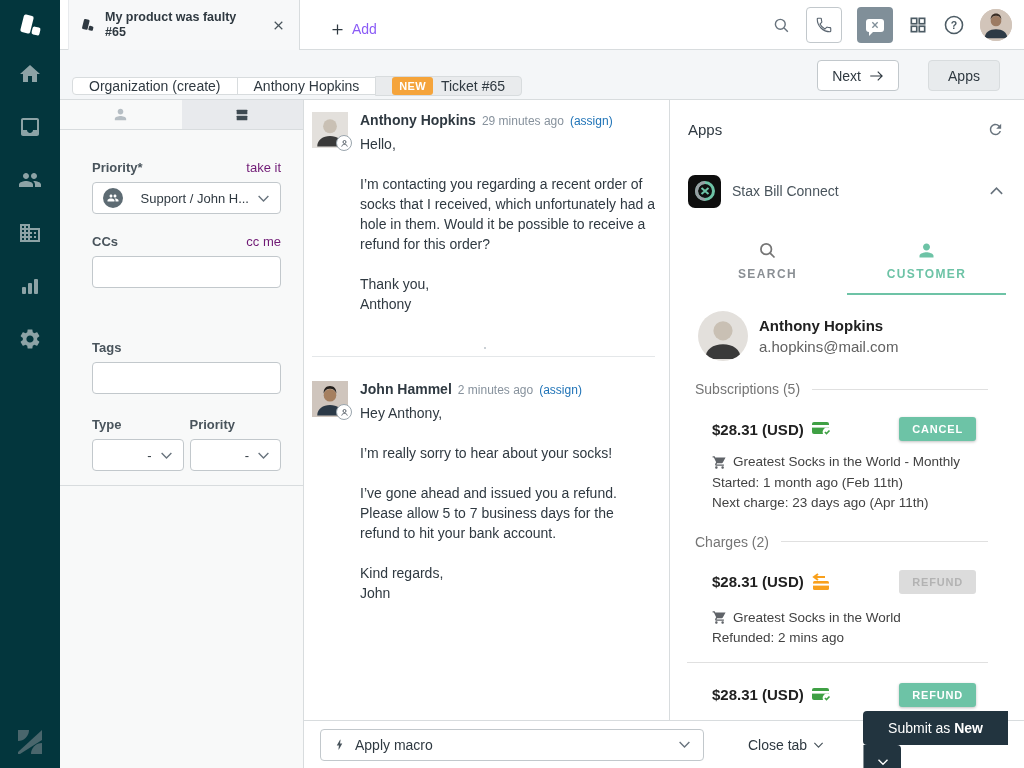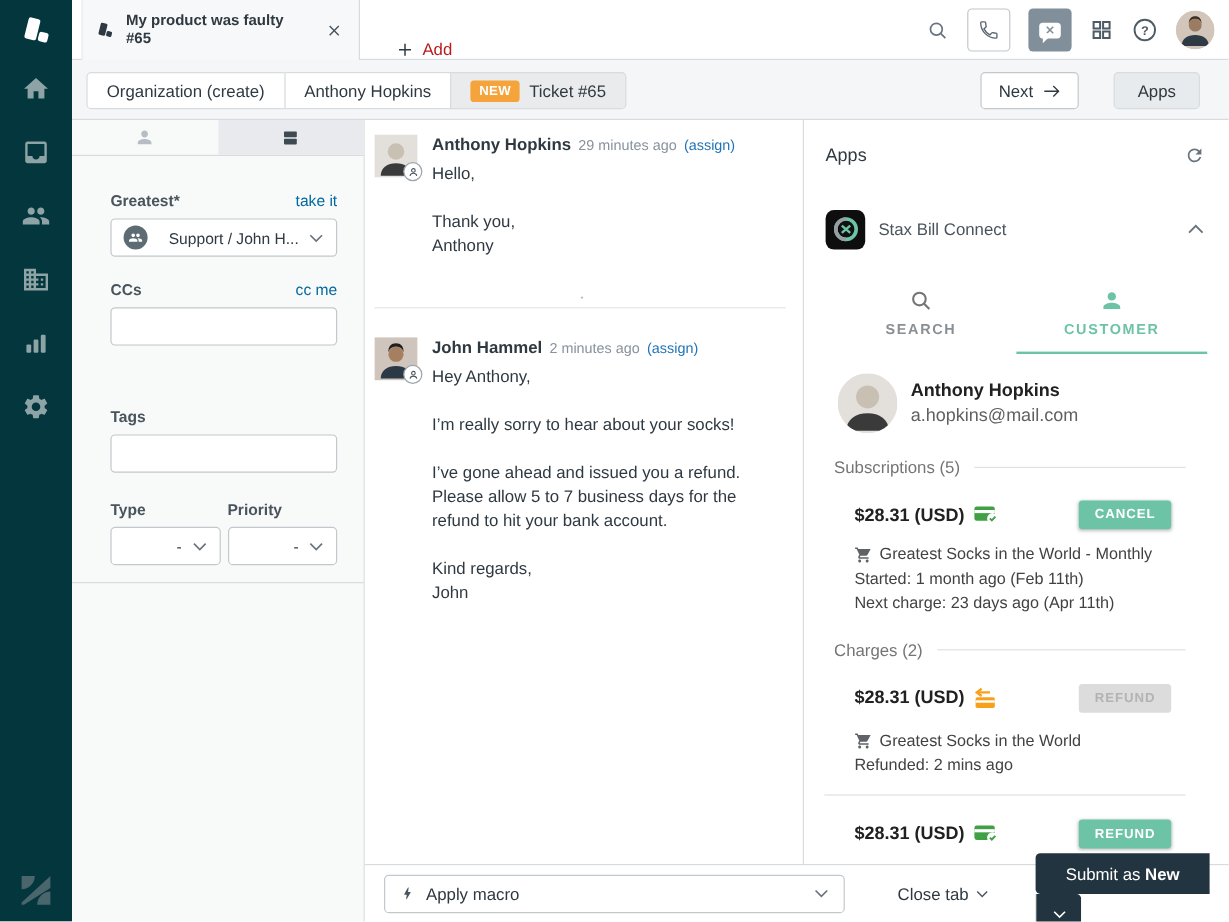--- a/index.html
+++ b/index.html
@@ -19,54 +19,54 @@
 
   
   .topbar { position:absolute; left:60px; top:0; width:964px; height:50px; background:#fff; border-bottom:1px solid #d8dcde; }
   .tb-tab { position:absolute; left:8px; top:0; width:232px; height:50px; background:#f7f8f9;
             border-left:1px solid #e8eaed; border-right:1px solid #d8dcde;
             display:flex; align-items:center; padding:0 10px; cursor:pointer; }
   .tb-tab-text { flex:1; margin-left:9px; overflow:hidden; }
   .tb-tab-text .t1 { display:block; font-size:12.5px; font-weight:700; color:#2f3941; line-height:15px; }
   .tb-tab-text .t2 { display:block; font-size:12.5px; font-weight:700; color:#2f3941; line-height:15px; }
   .tb-close { padding:4px; cursor:pointer; }
-  .tb-add { position:absolute; left:258px; top:16px; height:50px; display:flex; align-items:center; gap:7px;
-            padding:0 12px; font-size:14px; color:#b91c1c; cursor:pointer; }
+  .tb-add { position:absolute; left:258px; top:4px; height:50px; display:flex; align-items:center; gap:7px;
+            padding:0 12px; font-size:14px; color:#8b5cf6; cursor:pointer; }
   .tb-right { position:absolute; right:12px; top:0; height:50px; display:flex; align-items:center; gap:15px; }
   .tb-iconbtn { cursor:pointer; display:flex; align-items:center; justify-content:center; }
   .tb-sqbtn { width:36px; height:36px; border:1px solid #c2c8cc; border-radius:4px; background:#fff; }
   .tb-chat { width:36px; height:36px; border-radius:4px; background:#808f99; border:none; position:relative; }
   .bubble { width:18px; height:13px; background:#fff; border-radius:3px; position:relative;
             display:flex; align-items:center; justify-content:center; }
   .bubble::after { content:""; position:absolute; left:3px; bottom:-4px; border:4px solid transparent; border-top-color:#fff; border-left-color:#fff; }
   .avatar-sm { width:32px; height:32px; border-radius:50%; overflow:hidden; background:#d6c9bf; cursor:pointer; }
 
   
   .crumbbar { position:absolute; left:60px; top:50px; width:964px; height:50px; background:#f4f6f8; border-bottom:1px solid #d8dcde; }
-  .crumbs { position:absolute; left:12px; top:10px; height:31px; display:flex; }
+  .crumbs { position:absolute; left:12px; top:20px; height:31px; display:flex;align-items:center; }
   .crumb { display:flex; align-items:center; gap:8px; padding:0 16px; background:#fff; border:1px solid #d8dcde;
            margin-left:-1px; font-size:14px; color:#2f3941; cursor:pointer; white-space:nowrap; }
   .crumb:first-child { border-radius:4px 0 0 4px; margin-left:0; }
   .crumb:last-child { border-radius:0 4px 4px 0; }
   .crumb.active { background:#e9ebed; }
   .badge-new { background:#f5a43b; color:#fff; font-size:11px; font-weight:700; padding:3px 7px; border-radius:3px; letter-spacing:.3px; }
   .next-btn { position:absolute; right:125px; top:10px; height:31px; padding:0 14px; background:#fff; border:1px solid #c2c8cc;
               border-radius:4px; font-size:14px; color:#2f3941; display:flex; align-items:center; gap:8px; cursor:pointer; font-family:inherit; }
   .apps-btn { position:absolute; right:24px; top:10px; height:31px; width:72px; background:#e8ebed; border:1px solid #d8dcde;
               border-radius:4px; font-size:14px; color:#2f3941; cursor:pointer; font-family:inherit; }
 
   
   .fieldpanel { position:absolute; left:60px; top:100px; width:244px; height:668px; background:#f8f9f9; border-right:1px solid #d8dcde; }
   .fp-tabs { display:flex; height:30px; border-bottom:1px solid #d8dcde; }
   .fp-tab { flex:1; display:flex; align-items:center; justify-content:center; color:#b6bec4; cursor:pointer; }
   .fp-tab.active { background:#e8eaed; color:#3e4a52; }
   .fp-body { padding:30px 22px 0 32px; }
   .lblrow { display:flex; justify-content:space-between; align-items:baseline; margin-bottom:7px; }
   .lbl { font-size:13px; font-weight:600; color:#49545c; }
-  .blue-link { font-size:13px; color:#0369a1; text-decoration:none; cursor:pointer; }
+  .blue-link { font-size:13px; color:#701a75; text-decoration:none; cursor:pointer; }
   .selectbox { height:32px; background:#fff; border:1px solid #c2c8cc; border-radius:4px; display:flex; align-items:center;
                padding:0 10px; gap:8px; cursor:pointer; margin-bottom:20px; }
   .selval { flex:1; font-size:13px; color:#2f3941; white-space:nowrap; overflow:hidden;text-align:right; }
   .gavatar { width:20px; height:20px; border-radius:50%; background:#5d6b73; display:flex; align-items:center; justify-content:center; flex:none; }
   .txtinput { width:100%; height:32px; background:#fff; border:1px solid #c2c8cc; border-radius:4px; margin-bottom:20px; font-family:inherit; font-size:13px; padding:0 8px; }
   .mt-big { margin-top:32px; }
   .two-col { display:grid; grid-template-columns:1fr 1fr; gap:6px; margin-top:3px; }
   .two-col .lbl { display:block; margin-bottom:7px; }
   .fp-divider { position:absolute; left:0; right:0; top:385px; border-top:1px solid #d8dcde; }
 
@@ -295,21 +295,21 @@
       <span>
           <svg width="16" height="16" viewBox="0 0 24 24" fill="currentColor">
             <rect x="4" y="4" width="16" height="7" rx="1"></rect>
             <rect x="4" y="13" width="16" height="7" rx="1"></rect>
           </svg>
         </span>
     </div>
   </div>
   <div class="fp-body">
     <div class="lblrow">
-      <span class="lbl">Greatest*</span>
+      <span class="lbl">Priority*</span>
       <a class="blue-link">take it</a>
     </div>
     <div class="selectbox">
       <span class="gavatar">
         <svg width="12" height="12" viewBox="0 0 24 24" fill="#fff">
             <path d="M16 11c1.66 0 2.99-1.34 2.99-3S17.66 5 16 5c-1.66 0-3 1.34-3 3s1.34 3 3 3zm-8 0c1.66 0 2.99-1.34 2.99-3S9.66 5 8 5C6.34 5 5 6.34 5 8s1.34 3 3 3zm0 2c-2.33 0-7 1.17-7 3.5V19h14v-2.5c0-2.33-4.67-3.5-7-3.5zm8 0c-.29 0-.62.02-.97.05 1.16.84 1.97 1.97 1.97 3.45V19h6v-2.5c0-2.33-4.67-3.5-7-3.5z"></path>
           </svg>
       </span>
       <span class="selval">Support / John H...</span>
       <span>
@@ -374,20 +374,21 @@
       </span>
     </div>
     <div class="msg-content">
       <div class="msg-head">
         <span class="msg-author">Anthony Hopkins</span>
         <span class="msg-time">29 minutes ago</span>
         <span class="msg-assign">(assign)</span>
       </div>
       <div class="msg-body">
         <p>Hello,</p>
+        <p>I’m contacting you regarding a recent order of socks that I received, which unfortunately had a hole in them. Would it be possible to receive a refund for this order?</p>
         <p>Thank you,
 Anthony</p>
       </div>
     </div>
   </div>
 
   <div class="convo-div"></div>
 
   <div class="msg">
     <div class="msg-av">

